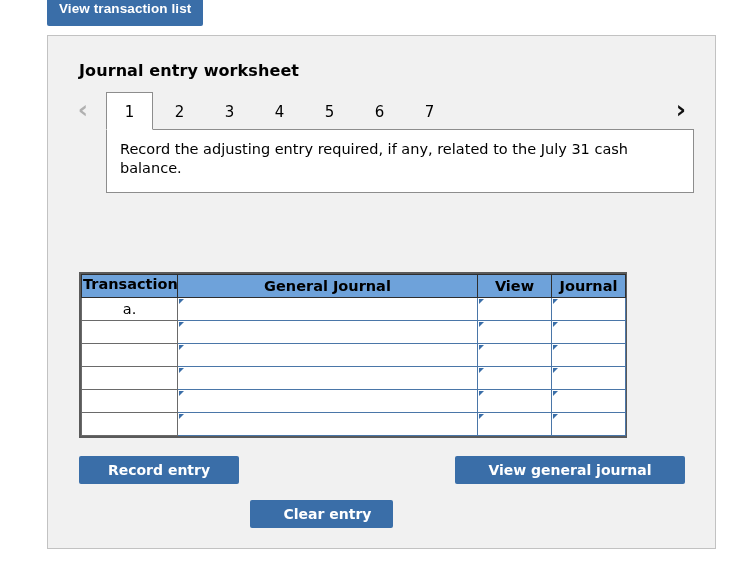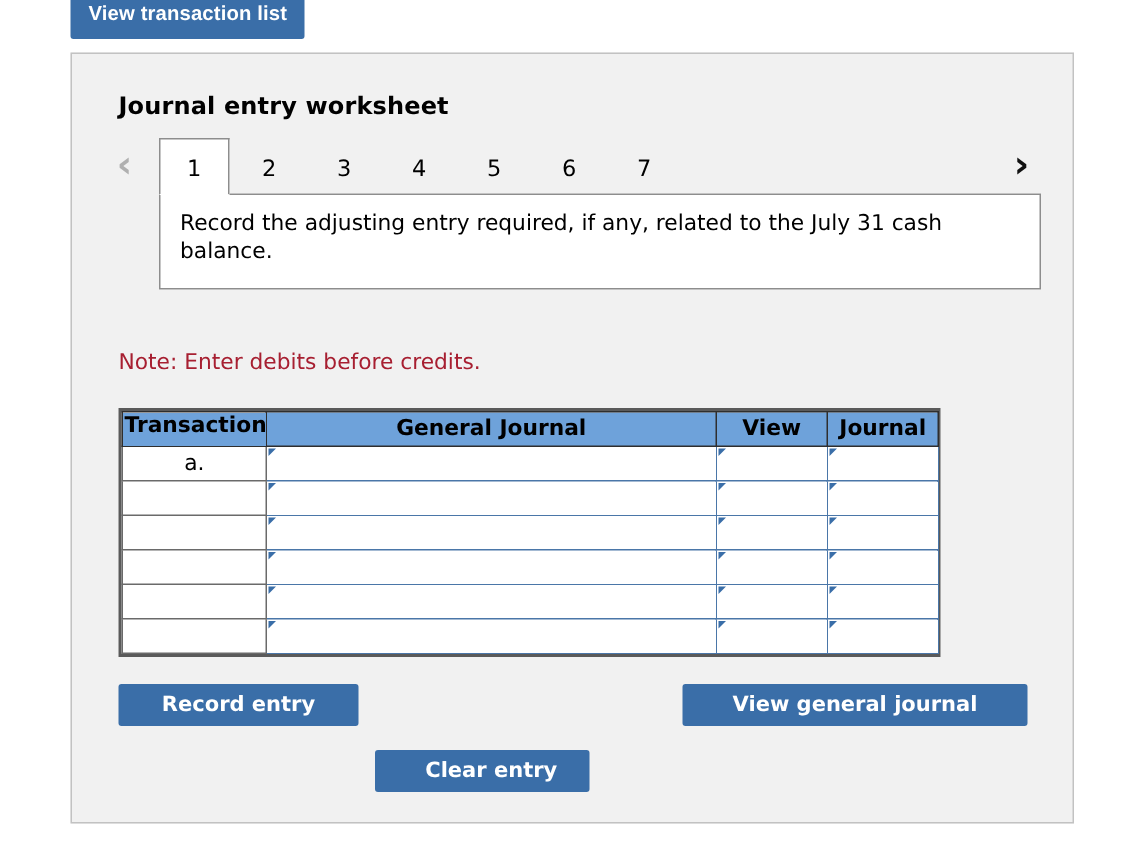--- a/index.html
+++ b/index.html
@@ -258,21 +258,20 @@
         <div class="tab" style="left: 250px;">6</div>
         <div class="tab" style="left: 300px;">7</div>
       </div>
     <div class="chev" id="pager-next">›</div>
   </div>
 
   <div id="prompt-box">
     <div id="prompt-text">Record the adjusting entry required, if any, related to the July 31 cash balance.</div>
   </div>
 
-  <div id="note-text">Note: Enter debits before credits.</div>
 
   <div id="journal-table">
     <table>
       <colgroup>
         <col class="c-transaction">
         <col class="c-journal">
         <col class="c-debit">
         <col class="c-credit">
       </colgroup>
       <thead>

